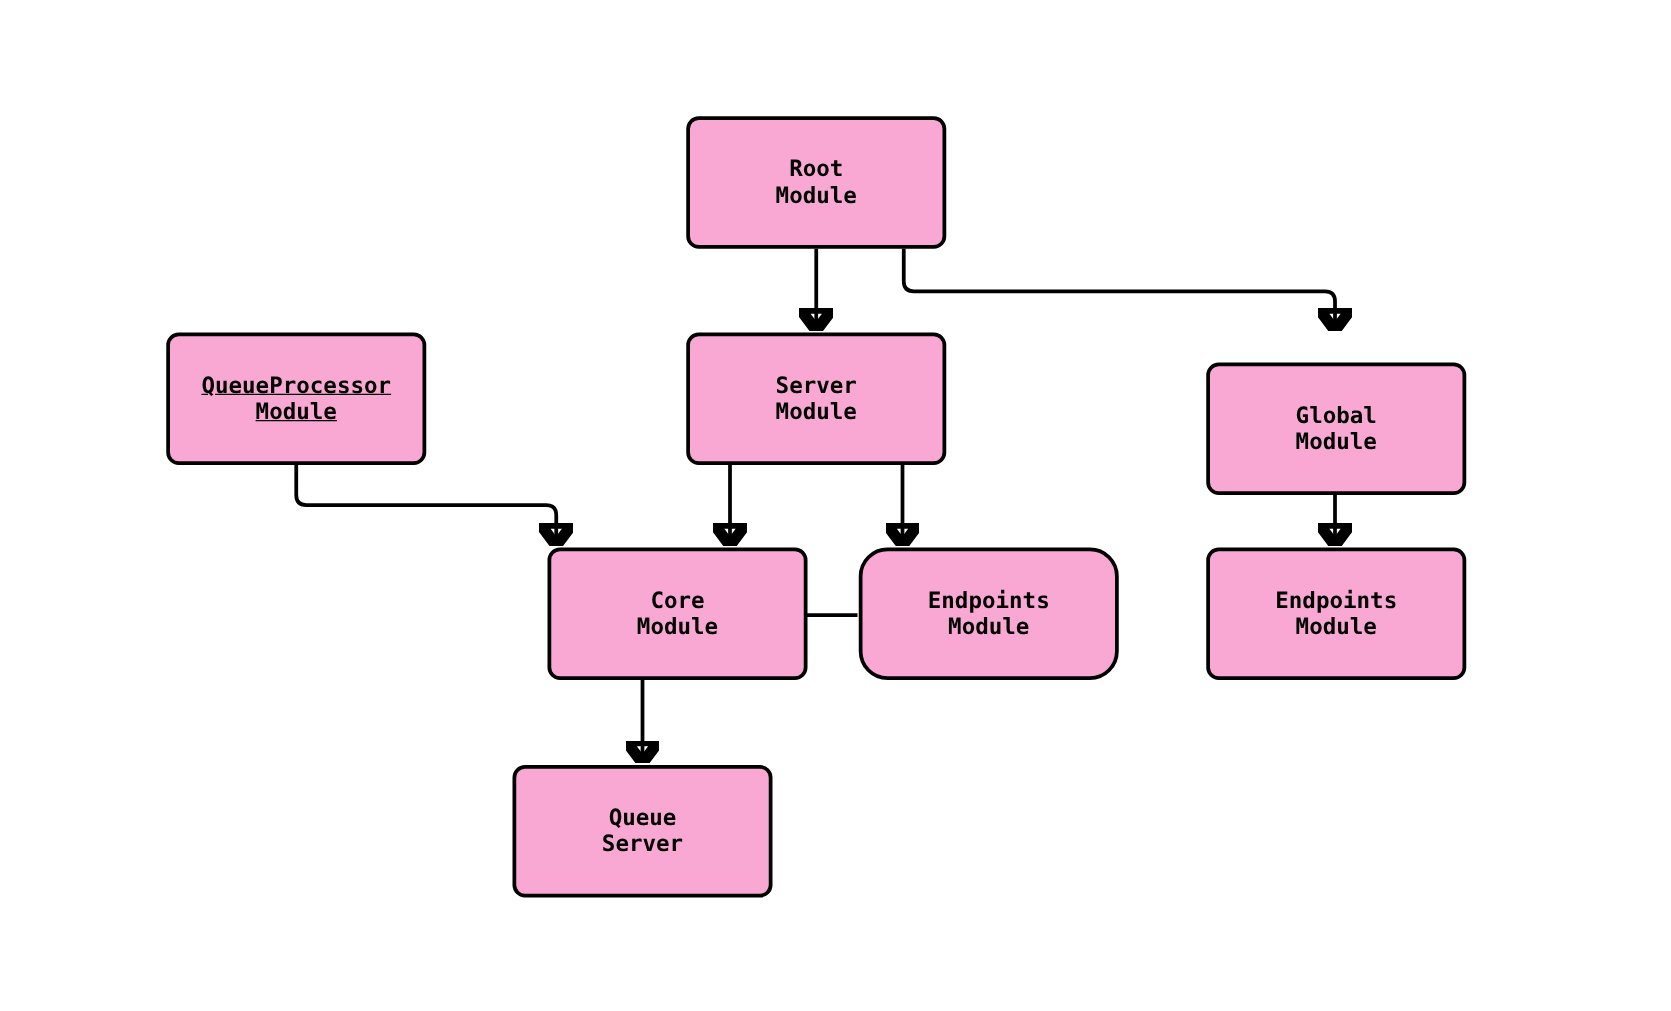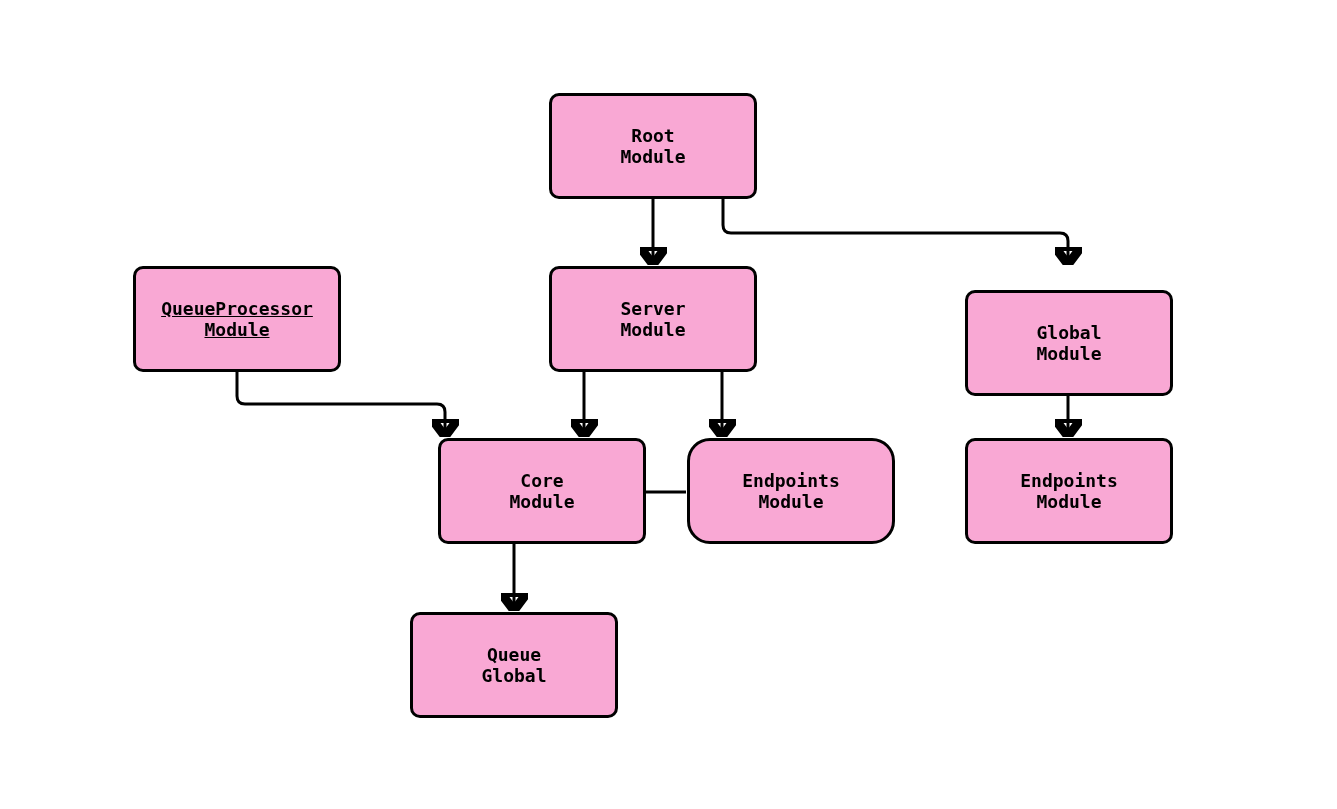--- a/index.html
+++ b/index.html
@@ -114,16 +114,16 @@
 Module</div>
   </div>
 
   <div class="node node-repository">
     <div class="label">Endpoints
 Module</div>
   </div>
 
   <div class="node node-queue">
     <div class="label">Queue
-Global</div>
+Server</div>
   </div>
 
 </div>
 
 </body></html>

